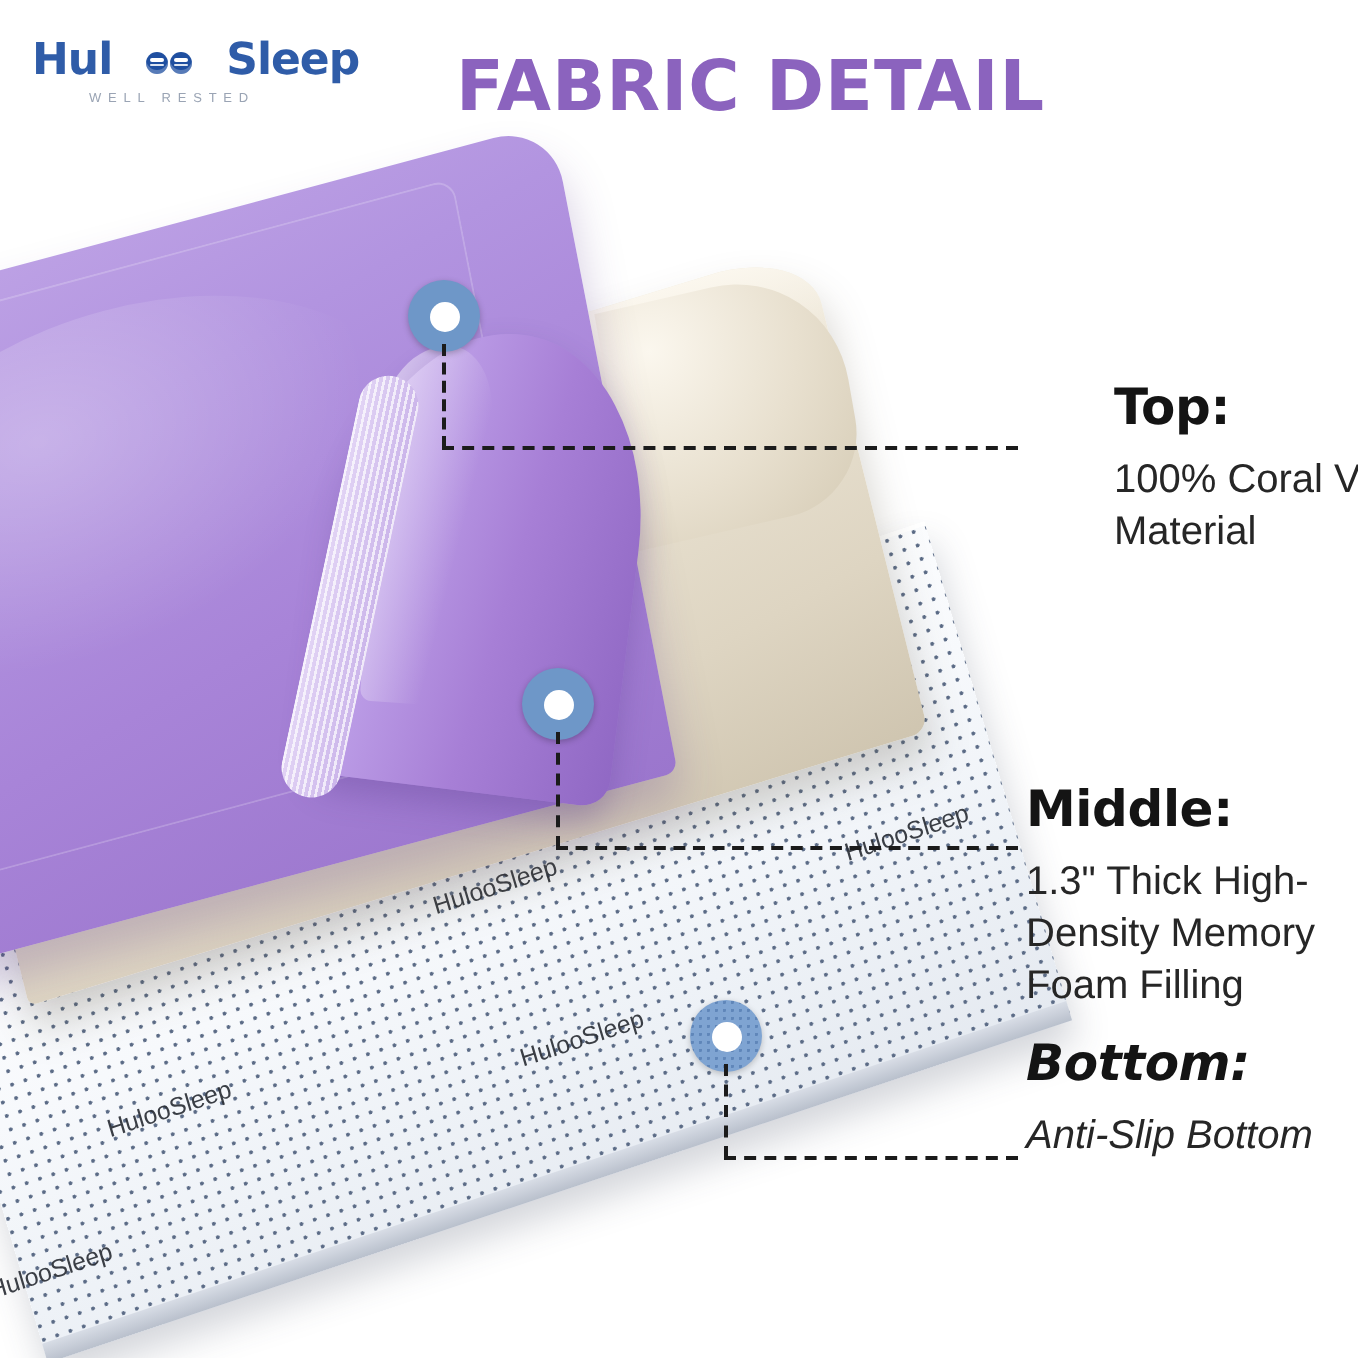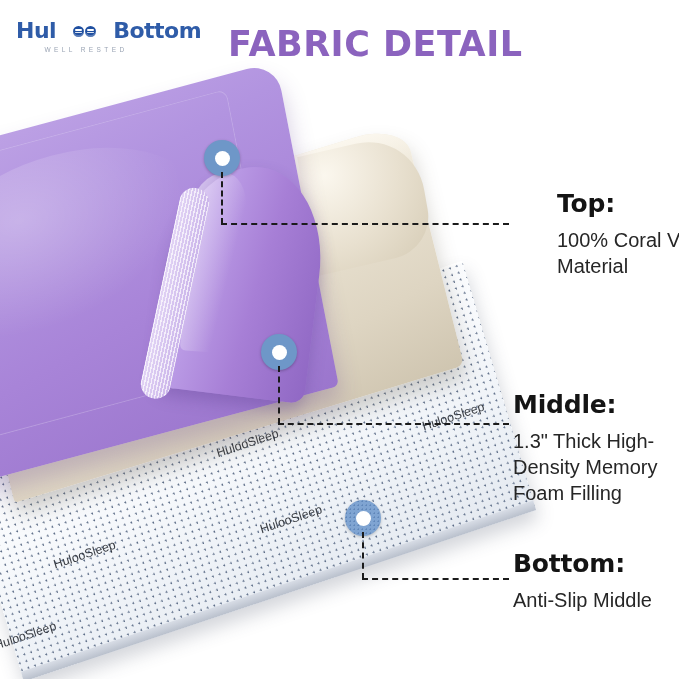--- a/index.html
+++ b/index.html
@@ -236,35 +236,35 @@
     letter-spacing:-0.2px;
   }
   .block p{
     font-family:"Liberation Sans", sans-serif;
     font-size:20px;
     color:#262626;
     line-height:1.32;
   }
   .block-top{ top:190px;margin-left:44px; }
   .block-middle{ top:391px; }
-  .block-bottom{ top:550px; }
+  .block-bottom{ top:518px;font-style:italic; }
 </style>
 </head>
 <body>
 
 <div id="page">
 
   <div class="logo">
     <div class="logo-word">
       <span>Hul</span>
       <span class="logo-oo">
         <span class="logo-eye"></span>
           <span class="logo-eye"></span>
       </span>
-      <span>Bottom</span>
+      <span>Sleep</span>
     </div>
     <div class="logo-tag">WELL RESTED</div>
   </div>
 
   <div class="title">FABRIC DETAIL</div>
 
   <div class="product">
 
     <div class="layer-bottom">
       <div class="wm wm1">HulooSleep</div>
@@ -309,16 +309,16 @@
     <p>100% Coral Velvet Material</p>
   </div>
 
   <div class="block block-middle">
     <h3>Middle:</h3>
     <p>1.3" Thick High-Density Memory Foam Filling</p>
   </div>
 
   <div class="block block-bottom">
     <h3>Bottom:</h3>
-    <p>Anti-Slip Middle</p>
+    <p>Anti-Slip Bottom</p>
   </div>
 
 </div>
 
 </body></html>

